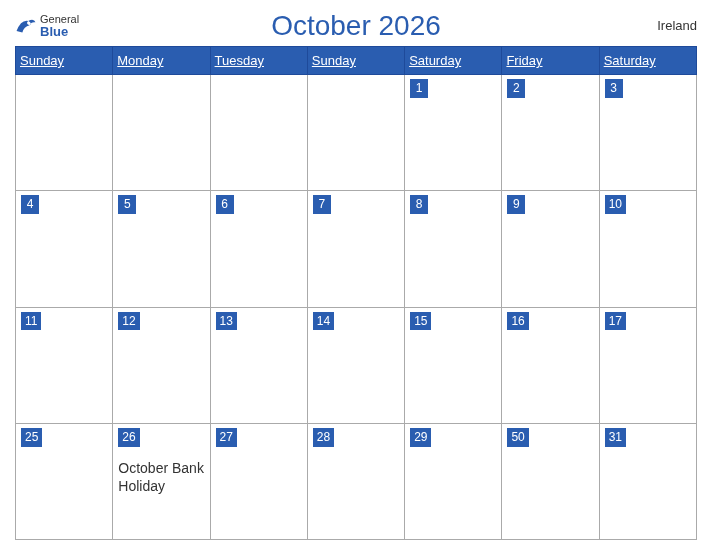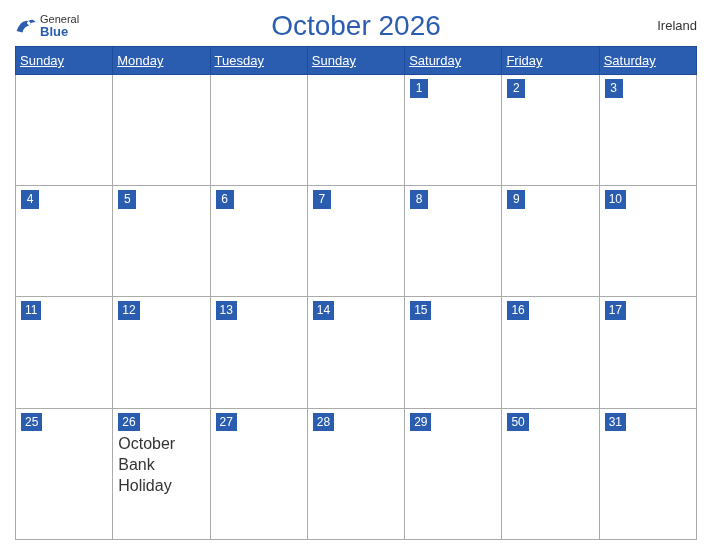--- a/index.html
+++ b/index.html
@@ -94,23 +94,23 @@
       font-size: 12px;
       color: #fff;
       background-color: #2a5db0;
       display: inline-block;
       padding: 1px 4px;
       min-width: 18px;
       text-align: center;
       line-height: 1.4;
     }
     .event-text {
-      font-size: 16px;
+      font-size: 14px;
       color: #333;
-      margin-top: 3px;
+      margin-top: 12px;
       line-height: 1.3;
     }
     .empty-day {
       background: #fff;
     }
   </style>
 </head>
 <body>
 
 <div class="header">

